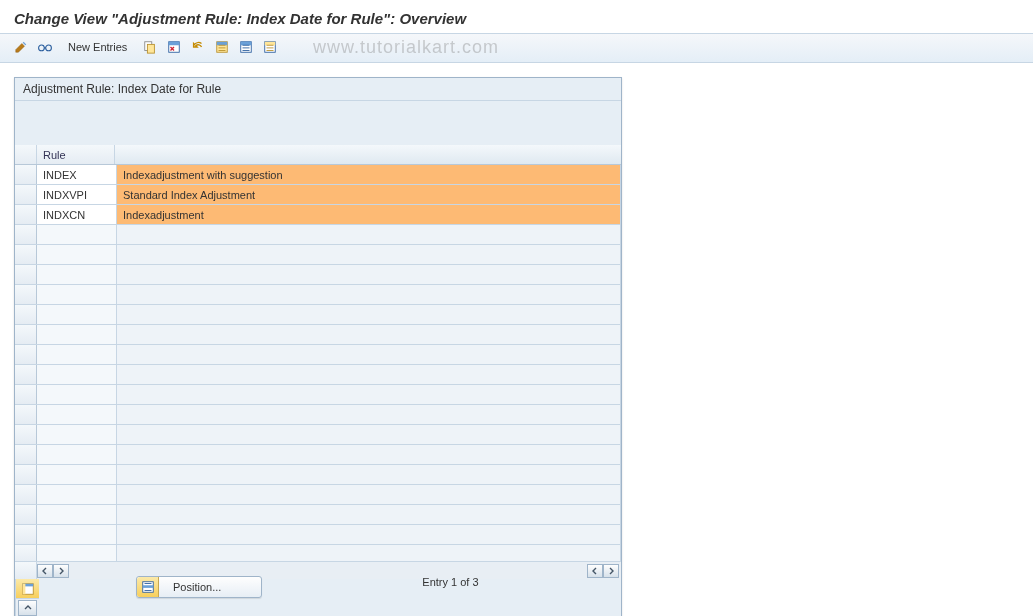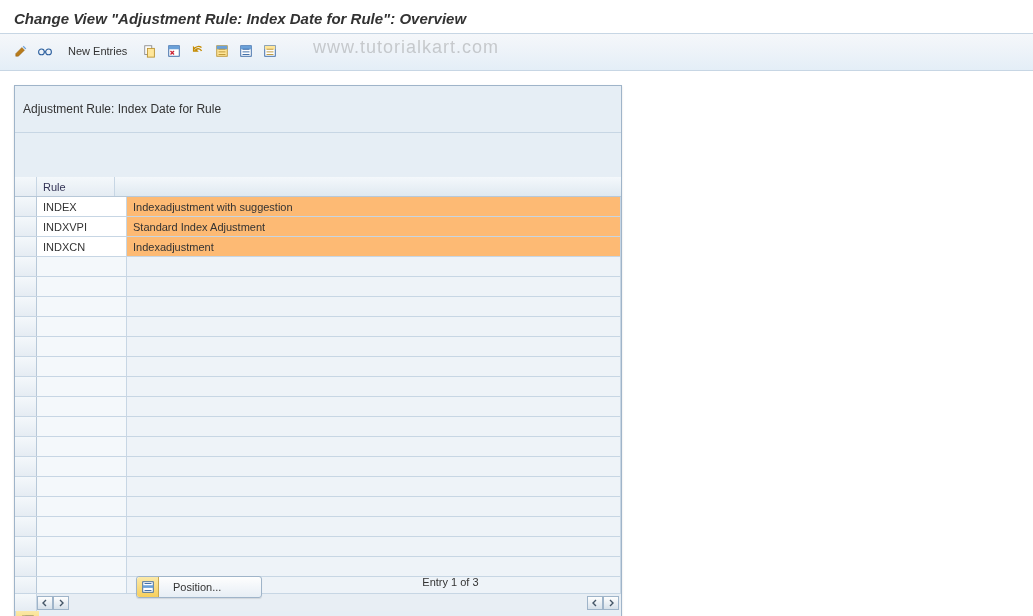--- a/index.html
+++ b/index.html
@@ -21,21 +21,21 @@
       color: #333;
     }
     .toolbar {
       display: flex;
       align-items: center;
       gap: 6px;
       padding: 4px 12px 6px 12px;
       background: linear-gradient(#f5f7fa, #e4eef7);
       border-top: 1px solid #c7d6e4;
       border-bottom: 1px solid #c7d6e4;
-      height: 38px;
+      height: 30px;
       position: relative;
     }
     .tb-btn {
       width: 18px;
       height: 18px;
       display: flex;
       align-items: center;
       justify-content: center;
       border-radius: 3px;
       cursor: pointer;
@@ -64,21 +64,21 @@
     .panel-wrap {
       padding: 14px;
     }
     .panel {
       width: 608px;
       border: 1px solid #9fb4c9;
       background: #e6eef5;
       box-shadow: 0 1px 2px rgba(0,0,0,0.12);
     }
     .panel-title {
-      padding: 16px 8px;
+      padding: 4px 8px;
       font-size: 12px;
       background: #e6eef5;
       border-bottom: 1px solid #c7d6e4;
     }
     .table-area {
       display: flex;
       flex-direction: column;
       margin-top: 44px;
     }
     .table-main {
@@ -117,21 +117,21 @@
       padding: 0 6px;
       font-size: 11px;
       border-right: 1px solid #c7d6e4;
     }
     .td-sel {
       width: 22px;
       background: linear-gradient(#f4f8fb, #e5ecf3);
       border-right: 1px solid #b7c8d8;
     }
     .td-rule {
-      width: 90px;
+      width: 80px;
       background: #fff;
       font-family: Arial, sans-serif;
     }
     .td-name {
       flex: 1;
       background: #fdba74;
     }
     .tr.empty .td-rule { background: #f4f8fb; }
     .tr.empty .td-name { background: #eef3f8; }
     .footer-scroll {

